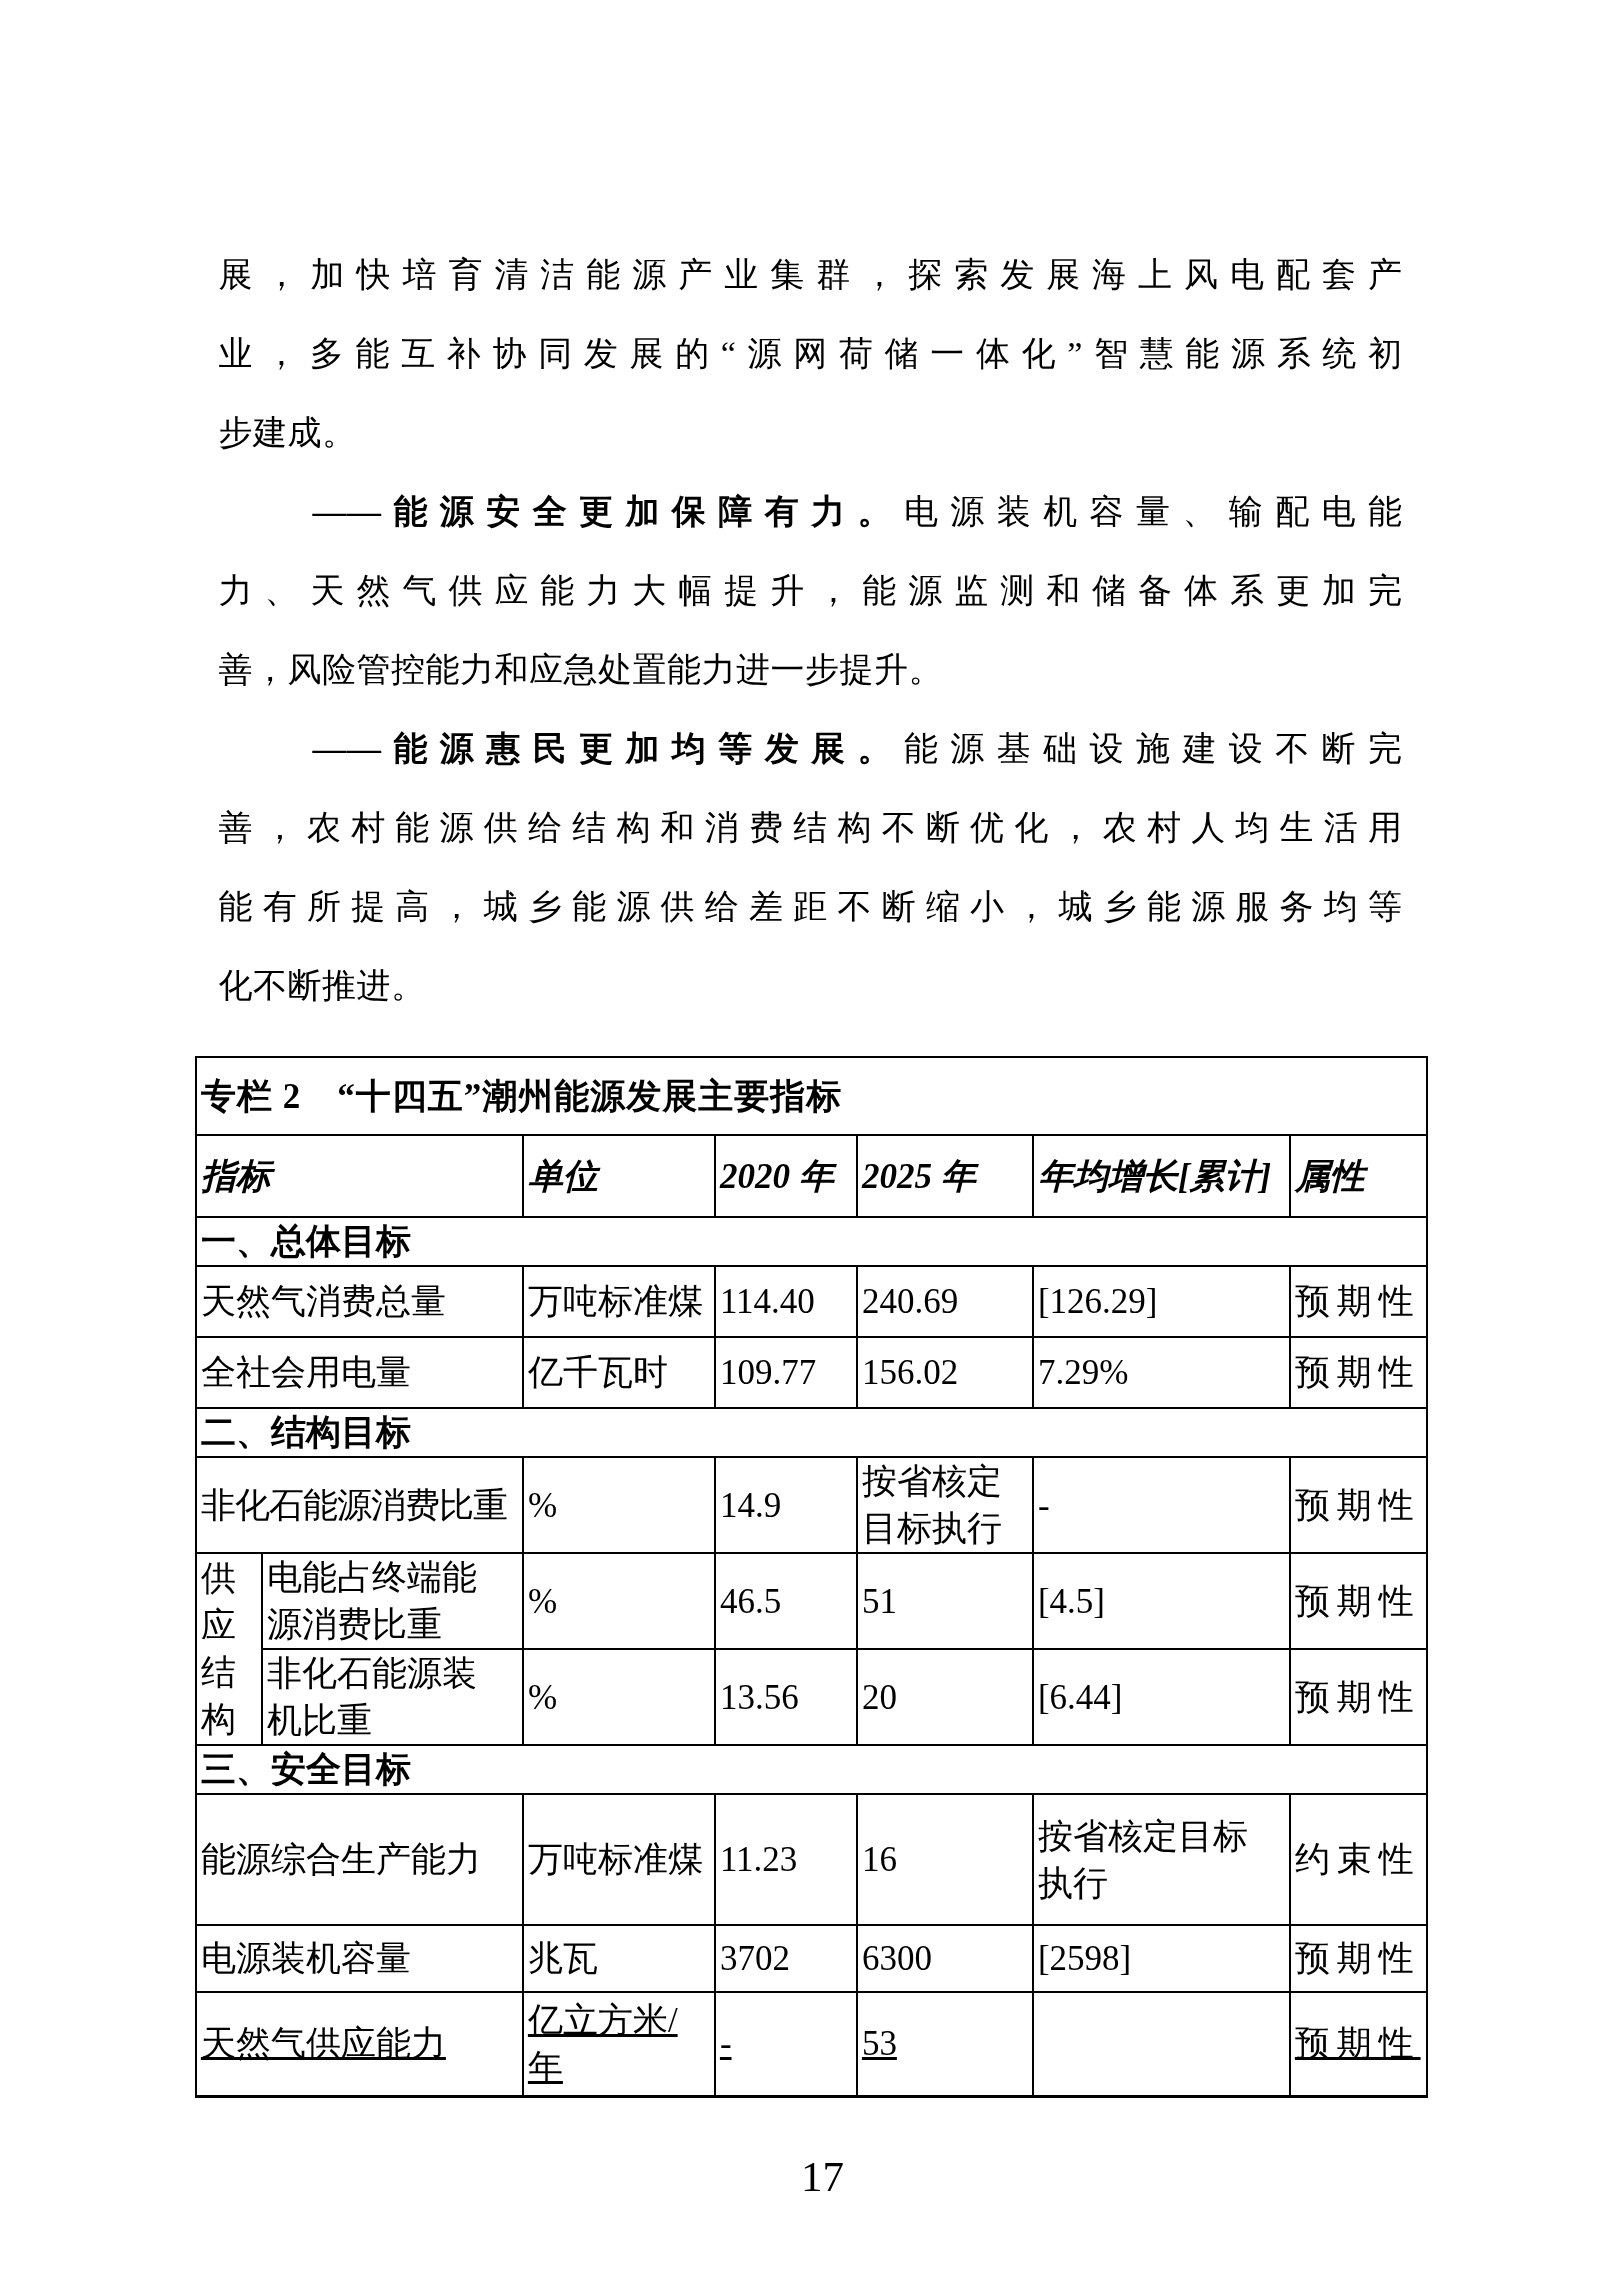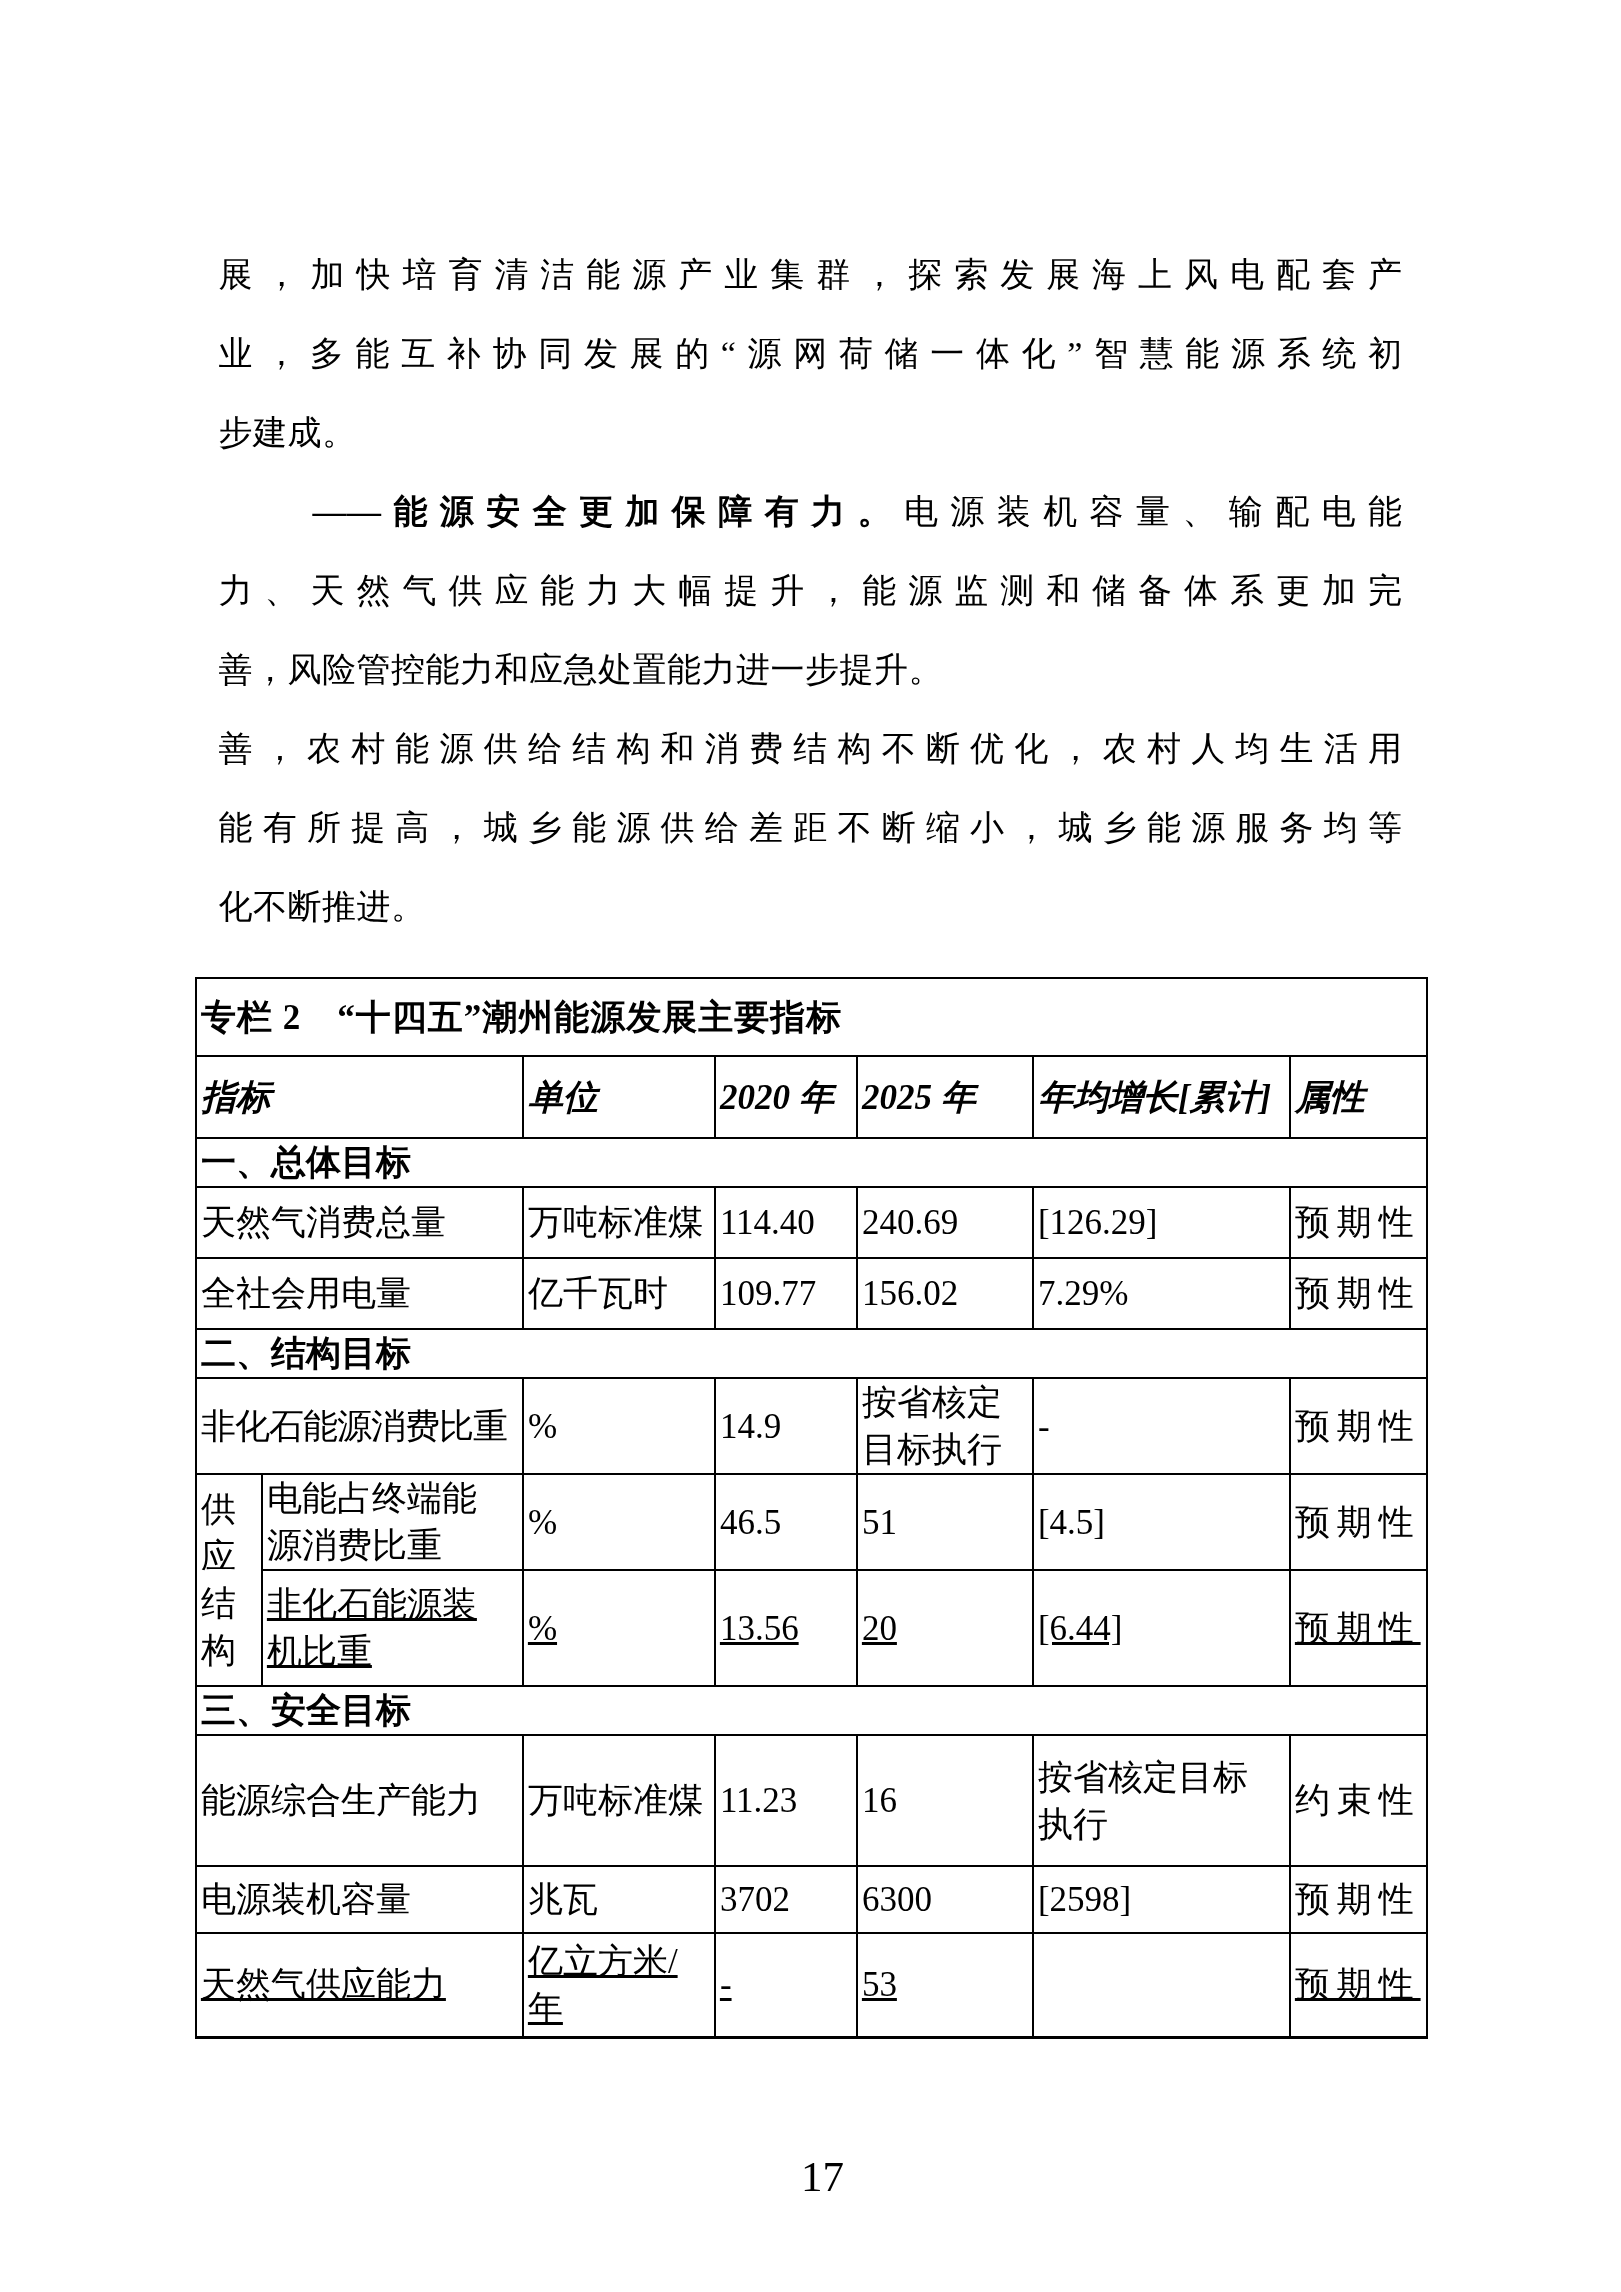--- a/index.html
+++ b/index.html
@@ -62,21 +62,21 @@
   td.attr { letter-spacing: 6.9px; }
   td.vgroup { line-height: 53px; padding: 0; }
   td.snug { letter-spacing: -1px; }
   tr.ht80  { height: 78px; }
   tr.ht84  { height: 82px; }
   tr.ht50  { height: 49px; }
   tr.ht52  { height: 40px; margin-left: 40px; }
   tr.ht72  { height: 71px; }
   tr.ht96  { height: 94px; }
   tr.ht98  { height: 96px; }
-  tr.ht122 { height: 116px; text-decoration: underline; }
+  tr.ht122 { height: 96px; }
   tr.ht134 { height: 131px; }
   tr.ht68  { height: 67px; }
   tr.ht106 { height: 104px; text-decoration: underline; }
   
   .page-number {
     position: absolute;
     top: 2152px; left: 12px;
     width: 100%;
     text-align: center;
     font-size: 43px;
@@ -95,20 +95,21 @@
       <div class="line last">步建成。</div>
     </div>
 
     <div class="para">
       <div class="line indent"><span class="lead">——能源安全更加保障有力。</span><span>电源装机容量、输配电能</span></div>
       <div class="line">力、天然气供应能力大幅提升，能源监测和储备体系更加完</div>
       <div class="line last">善，风险管控能力和应急处置能力进一步提升。</div>
     </div>
 
     <div class="para">
+      <div class="line indent"><span class="lead">——能源惠民更加均等发展。</span><span>能源基础设施建设不断完</span></div>
       <div class="line">善，农村能源供给结构和消费结构不断优化，农村人均生活用</div>
       <div class="line">能有所提高，城乡能源供给差距不断缩小，城乡能源服务均等</div>
       <div class="line last">化不断推进。</div>
     </div>
 
   </div>
 
   <table class="box">
     <colgroup>
       <col style="width:66px">

